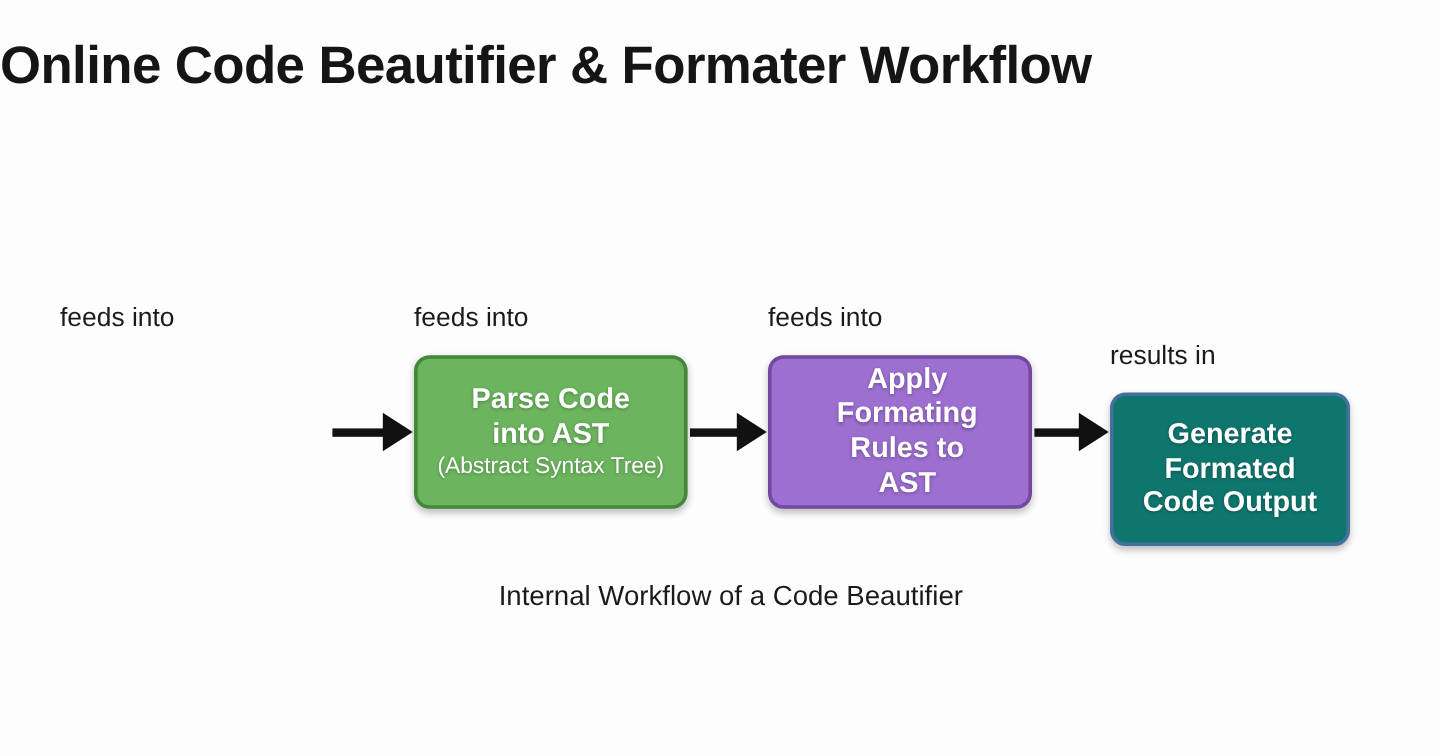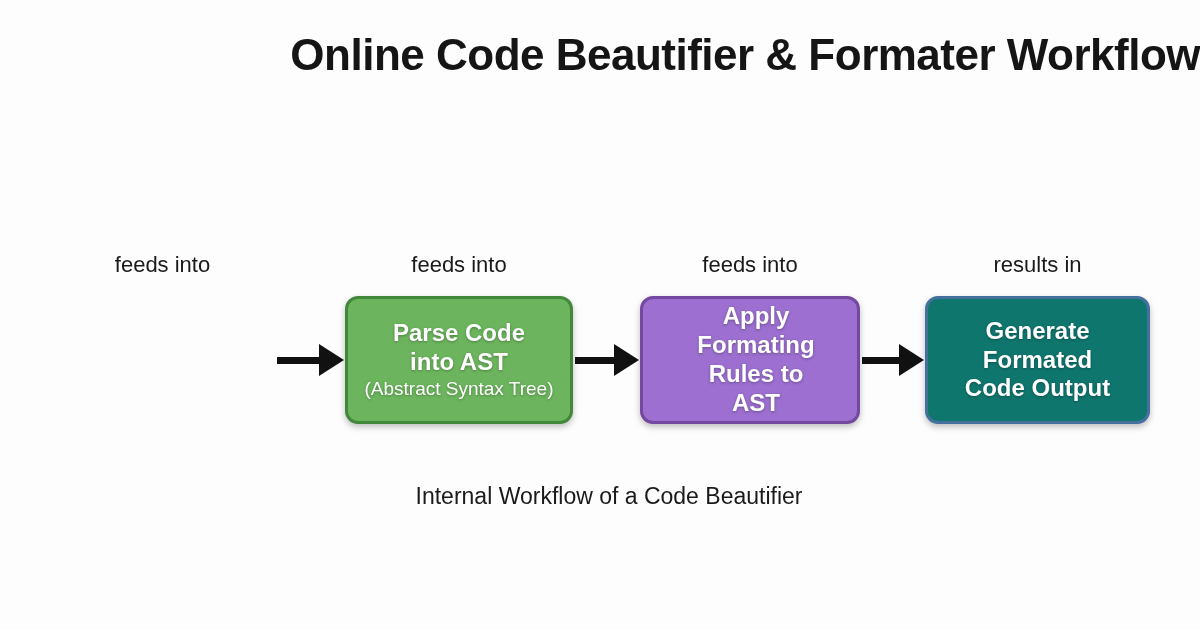--- a/index.html
+++ b/index.html
@@ -12,33 +12,32 @@
     position: relative;
     width: 1200px;
     height: 630px;
     background: #fdfdfd;
   }
   .title {
     position: absolute;
     top: 30px;
     left: 0;
     width: 100%;
-    text-align: right;
+    text-align: left;
     font-size: 44px;
     font-weight: bold;
     color: #151515;
     letter-spacing: -0.5px;
   }
   .group {
     position: absolute;
     top: 250px;
   }
   .edge-label {
     height: 46px;
-    text-align: center;
     font-size: 22px;
     color: #1a1a1a;
     line-height: 30px;
   }
   .node {
     height: 128px;
     border-radius: 13px;
     border: 3px solid #000;
     display: flex;
     flex-direction: column;
@@ -61,21 +60,21 @@
     text-align: right;
     color: #ffffff;
     font-size: 19px;
     font-weight: normal;
     line-height: 1.25;
     text-shadow: 0 1px 3px rgba(0,0,0,0.3);
   }
   .group0 { left: 50px;  width: 225px; }
   .group1 { left: 345px; width: 228px; }
   .group2 { left: 640px; width: 220px; }
-  .group3 { left: 925px; width: 225px; }
+  .group3 { left: 925px; width: 200px; margin-top: 31px; }
 
   .arrow {
     position: absolute;
     top: 344px;
     height: 32px;
   }
   .arrow .shaft {
     position: absolute;
     left: 0;
     right: 16px;

